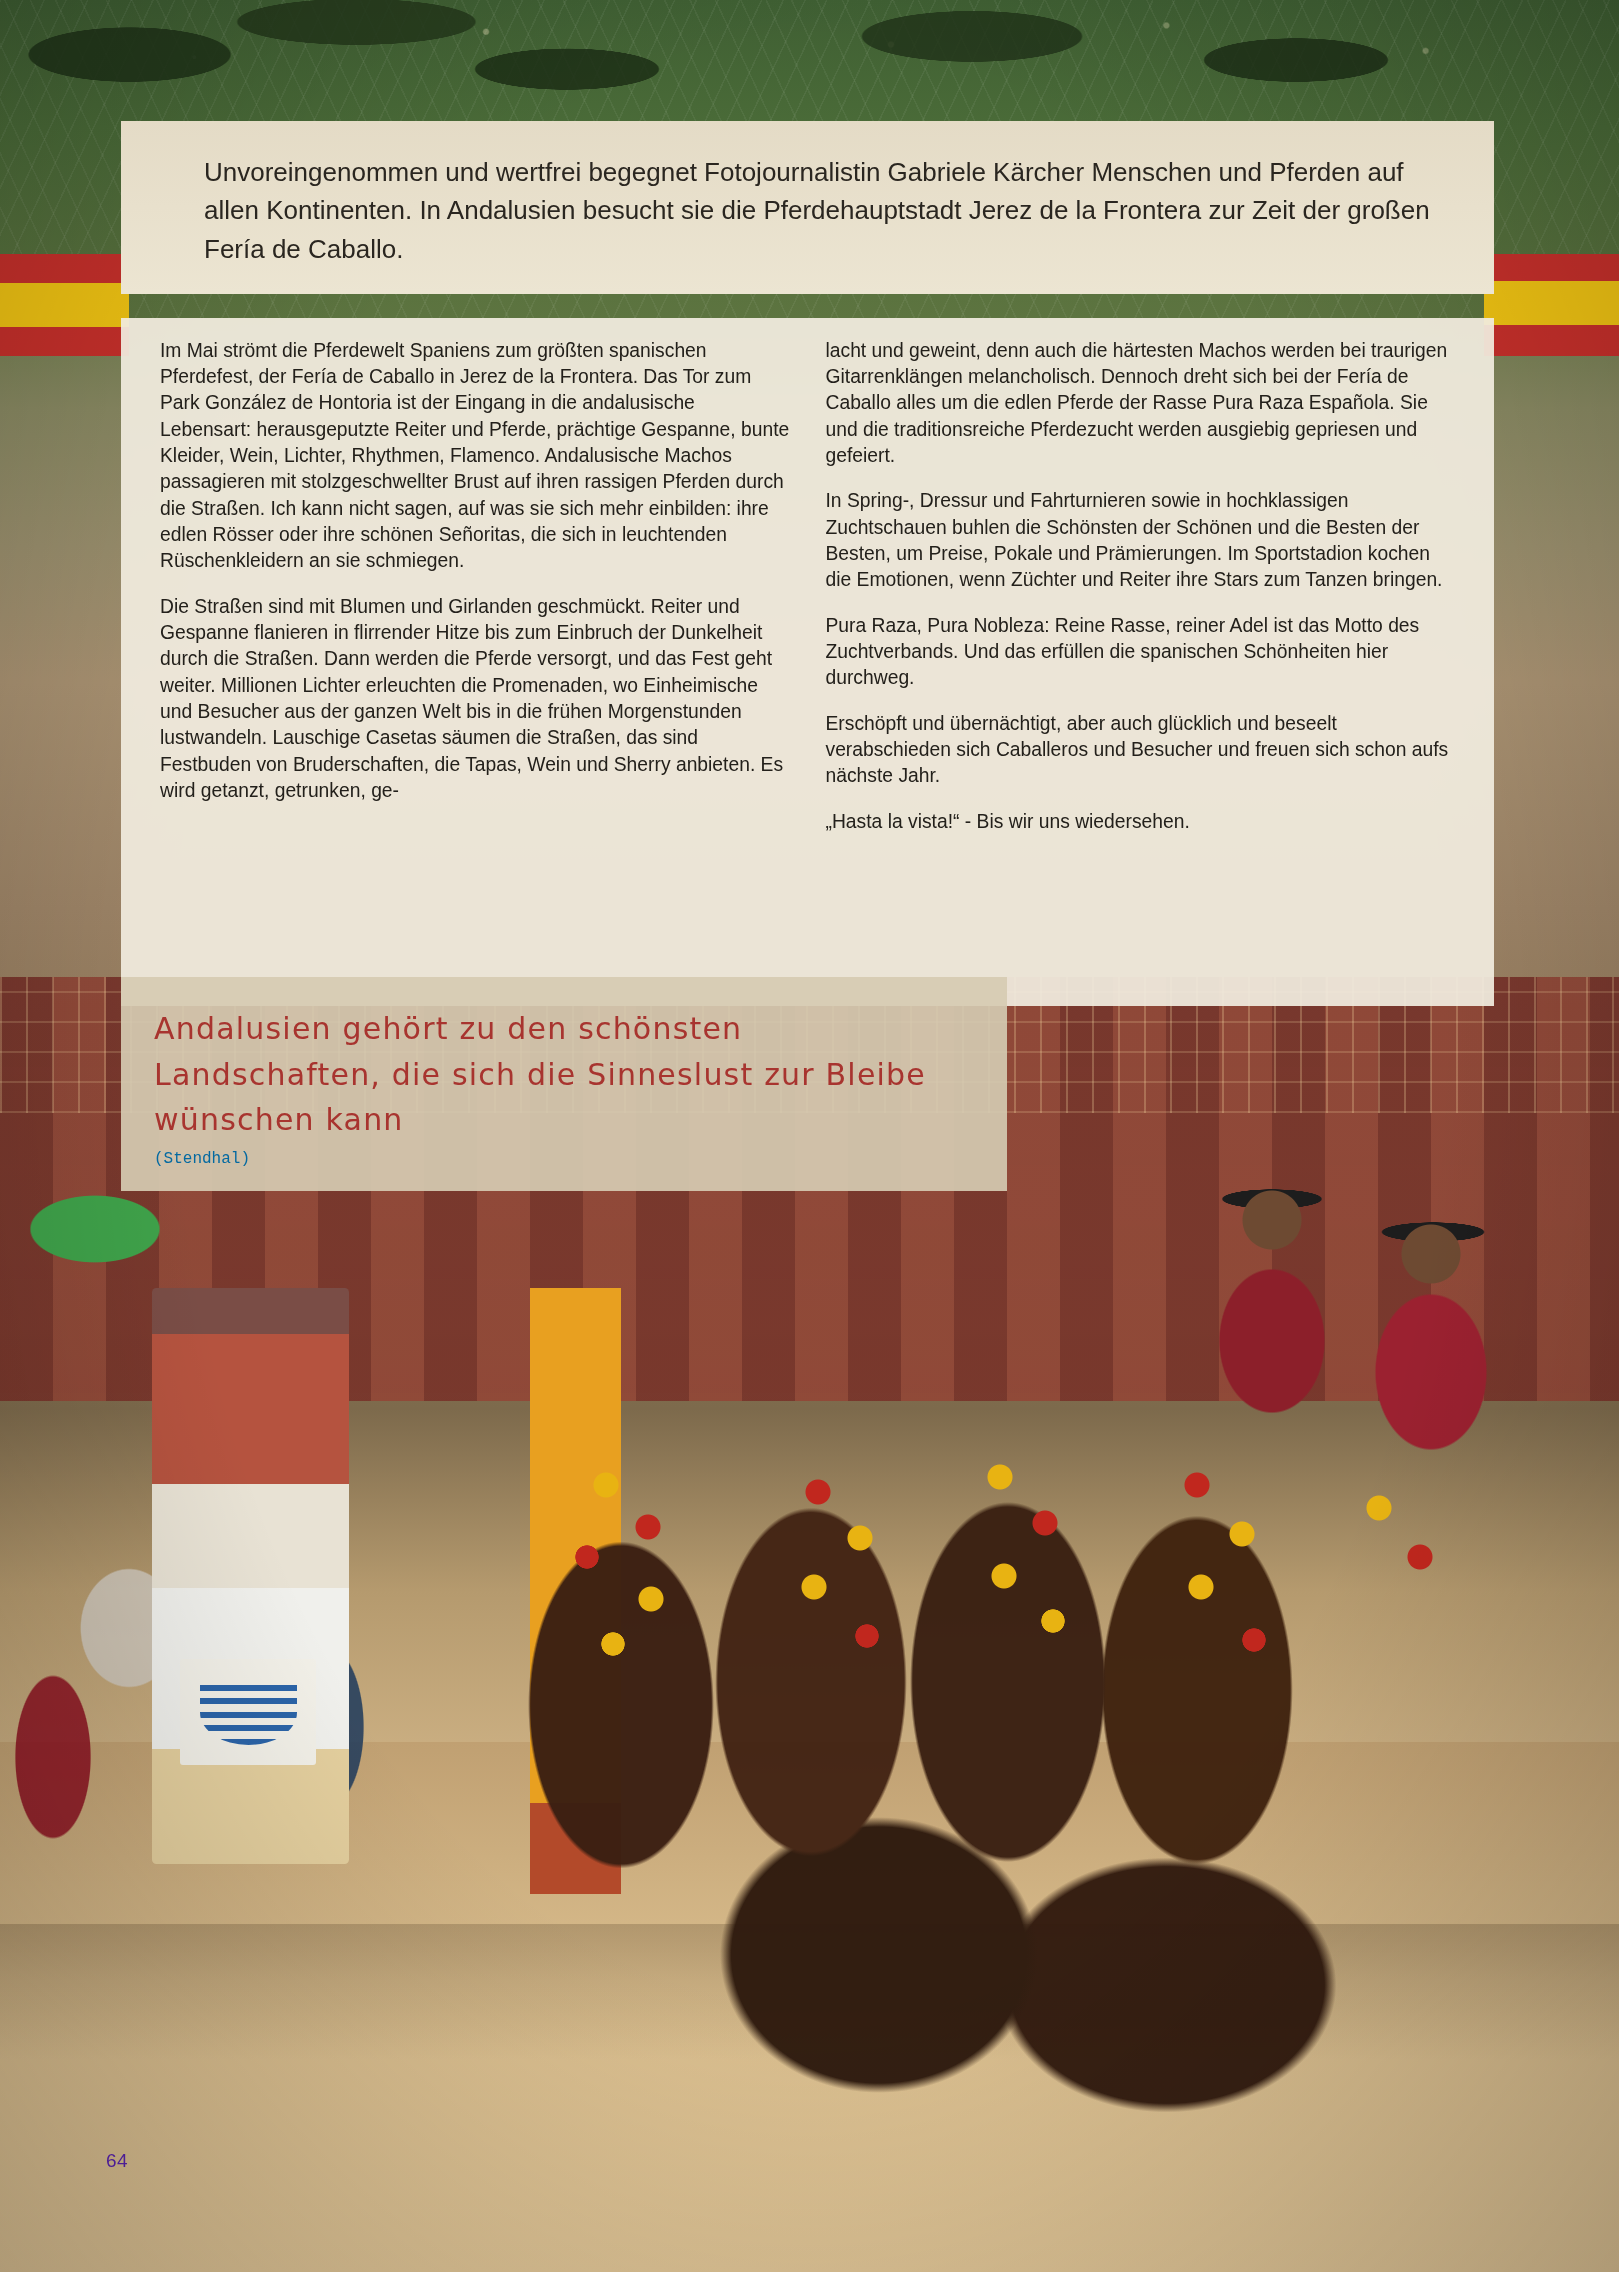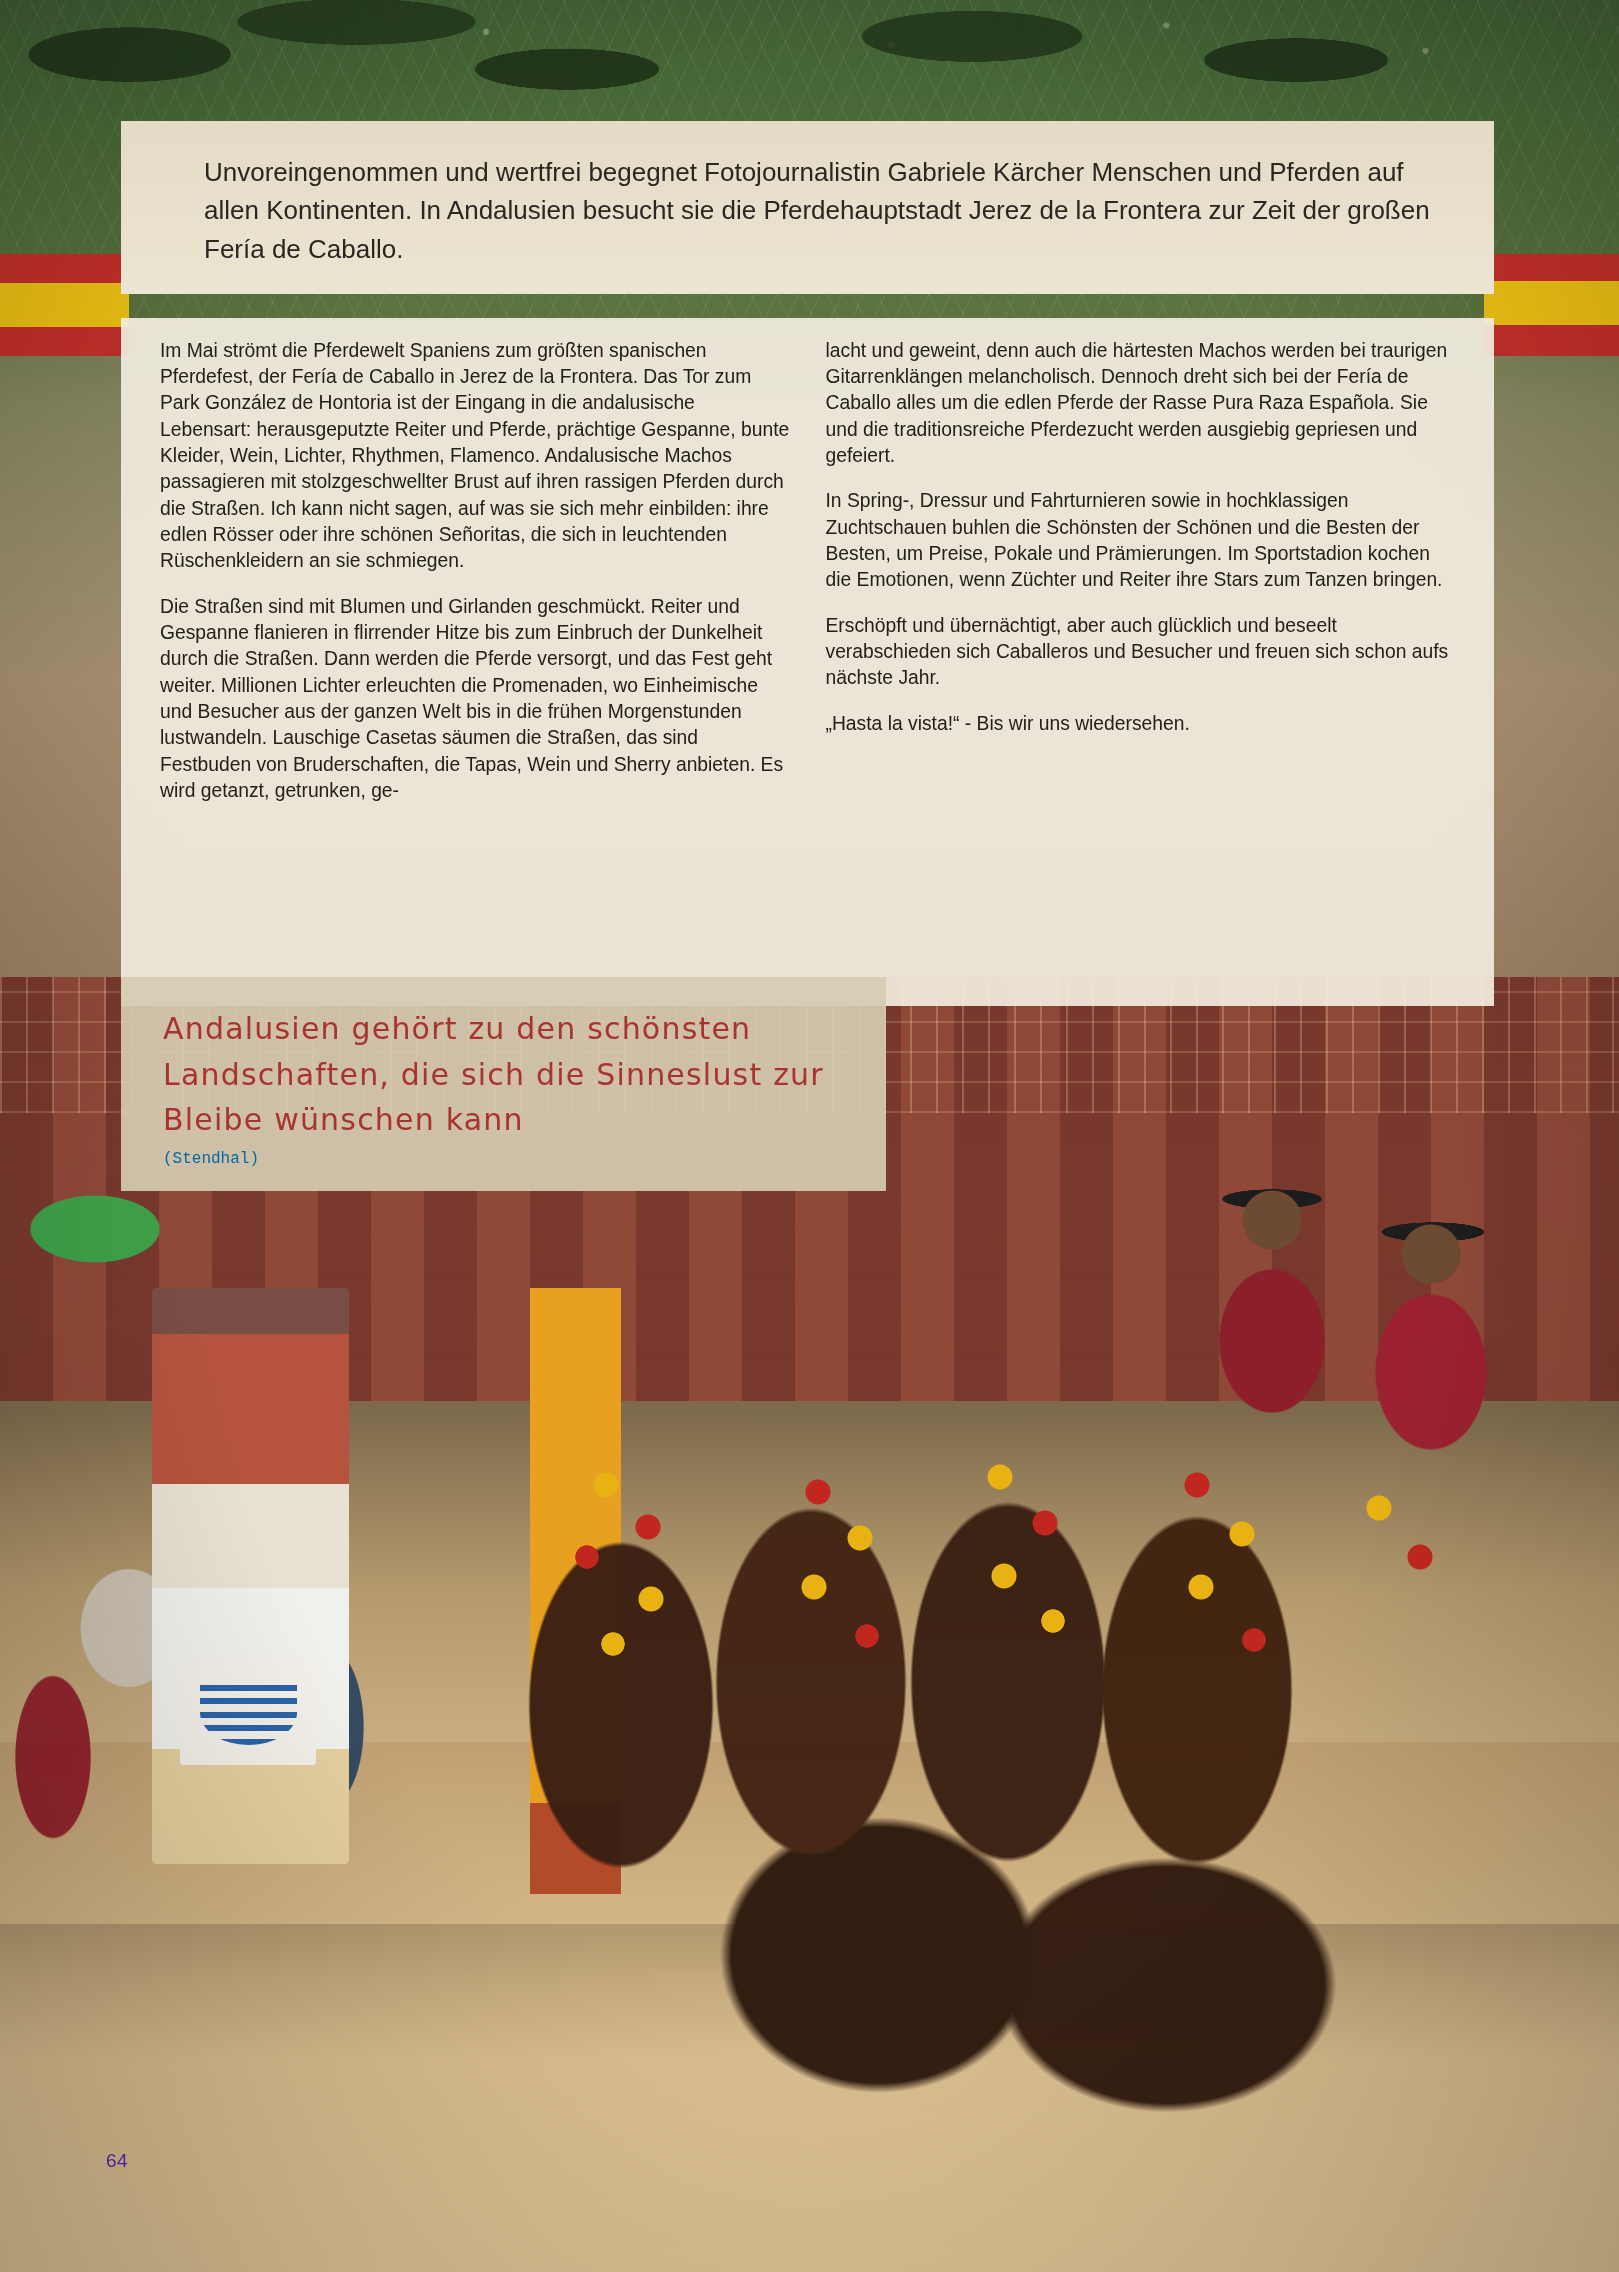--- a/index.html
+++ b/index.html
@@ -209,23 +209,23 @@
   .col {
     width:50%;
     font-size: 19.3px;
     line-height: 1.365;
     color:#23201b;
   }
   .col p { margin:0 0 19px 0; }
   .col p:last-child { margin-bottom:0; }
 
   .quote-panel {
-    position:absolute; left:121px; top:977px; width:765px;
+    position:absolute; left:121px; top:977px; width:886px;
     background: rgba(214,203,178,0.92);
-    padding: 29px 42px 23px 42px;
+    padding: 29px 42px 23px 33px;
   }
   .quote-text {
     font-family:"DejaVu Sans", sans-serif;
     font-size: 30px;
     line-height: 1.52;
     color:#a8342f;
     letter-spacing: 1.2px;
     margin:0;
   }
   .quote-src {
@@ -268,20 +268,21 @@
 </div>
 
 <div class="body-panel">
   <div class="col">
     <p>Im Mai strömt die Pferdewelt Spaniens zum größten spanischen Pferdefest, der Fería de Caballo in Jerez de la Frontera. Das Tor zum Park González de Hontoria ist der Eingang in die andalusische Lebensart: herausgeputzte Reiter und Pferde, prächtige Gespanne, bunte Kleider, Wein, Lichter, Rhythmen, Flamenco. Andalusische Machos passagieren mit stolzgeschwellter Brust auf ihren rassigen Pferden durch die Straßen. Ich kann nicht sagen, auf was sie sich mehr einbilden: ihre edlen Rösser oder ihre schönen Señoritas, die sich in leuchtenden Rüschenkleidern an sie schmiegen.</p>
     <p>Die Straßen sind mit Blumen und Girlanden geschmückt. Reiter und Gespanne flanieren in flirrender Hitze bis zum Einbruch der Dunkelheit durch die Straßen. Dann werden die Pferde versorgt, und das Fest geht weiter. Millionen Lichter erleuchten die Promenaden, wo Einheimische und Besucher aus der ganzen Welt bis in die frühen Morgenstunden lustwandeln. Lauschige Casetas säumen die Straßen, das sind Festbuden von Bruderschaften, die Tapas, Wein und Sherry anbieten. Es wird getanzt, getrunken, ge-</p>
   </div>
   <div class="col">
     <p>lacht und geweint, denn auch die härtesten Machos werden bei traurigen Gitarrenklängen melancholisch. Dennoch dreht sich bei der Fería de Caballo alles um die edlen Pferde der Rasse Pura Raza Española. Sie und die traditionsreiche Pferdezucht werden ausgiebig gepriesen und gefeiert.</p>
     <p>In Spring-, Dressur und Fahrturnieren sowie in hochklassigen Zuchtschauen buhlen die Schönsten der Schönen und die Besten der Besten, um Preise, Pokale und Prämierungen. Im Sportstadion kochen die Emotionen, wenn Züchter und Reiter ihre Stars zum Tanzen bringen.</p>
+    <p>Pura Raza, Pura Nobleza: Reine Rasse, reiner Adel ist das Motto des Zuchtverbands. Und das erfüllen die spanischen Schönheiten hier durchweg.</p>
     <p>Erschöpft und übernächtigt, aber auch glücklich und beseelt  verabschieden sich Caballeros und Besucher und freuen sich schon aufs nächste Jahr.</p>
     <p>„Hasta la vista!“ - Bis wir uns wiedersehen.</p>
   </div>
 </div>
 
 <div class="quote-panel">
   <p class="quote-text">Andalusien gehört zu den schönsten Landschaften, die sich die Sinneslust zur Bleibe wünschen kann</p>
   <p class="quote-src">(Stendhal)</p>
 </div>
 

